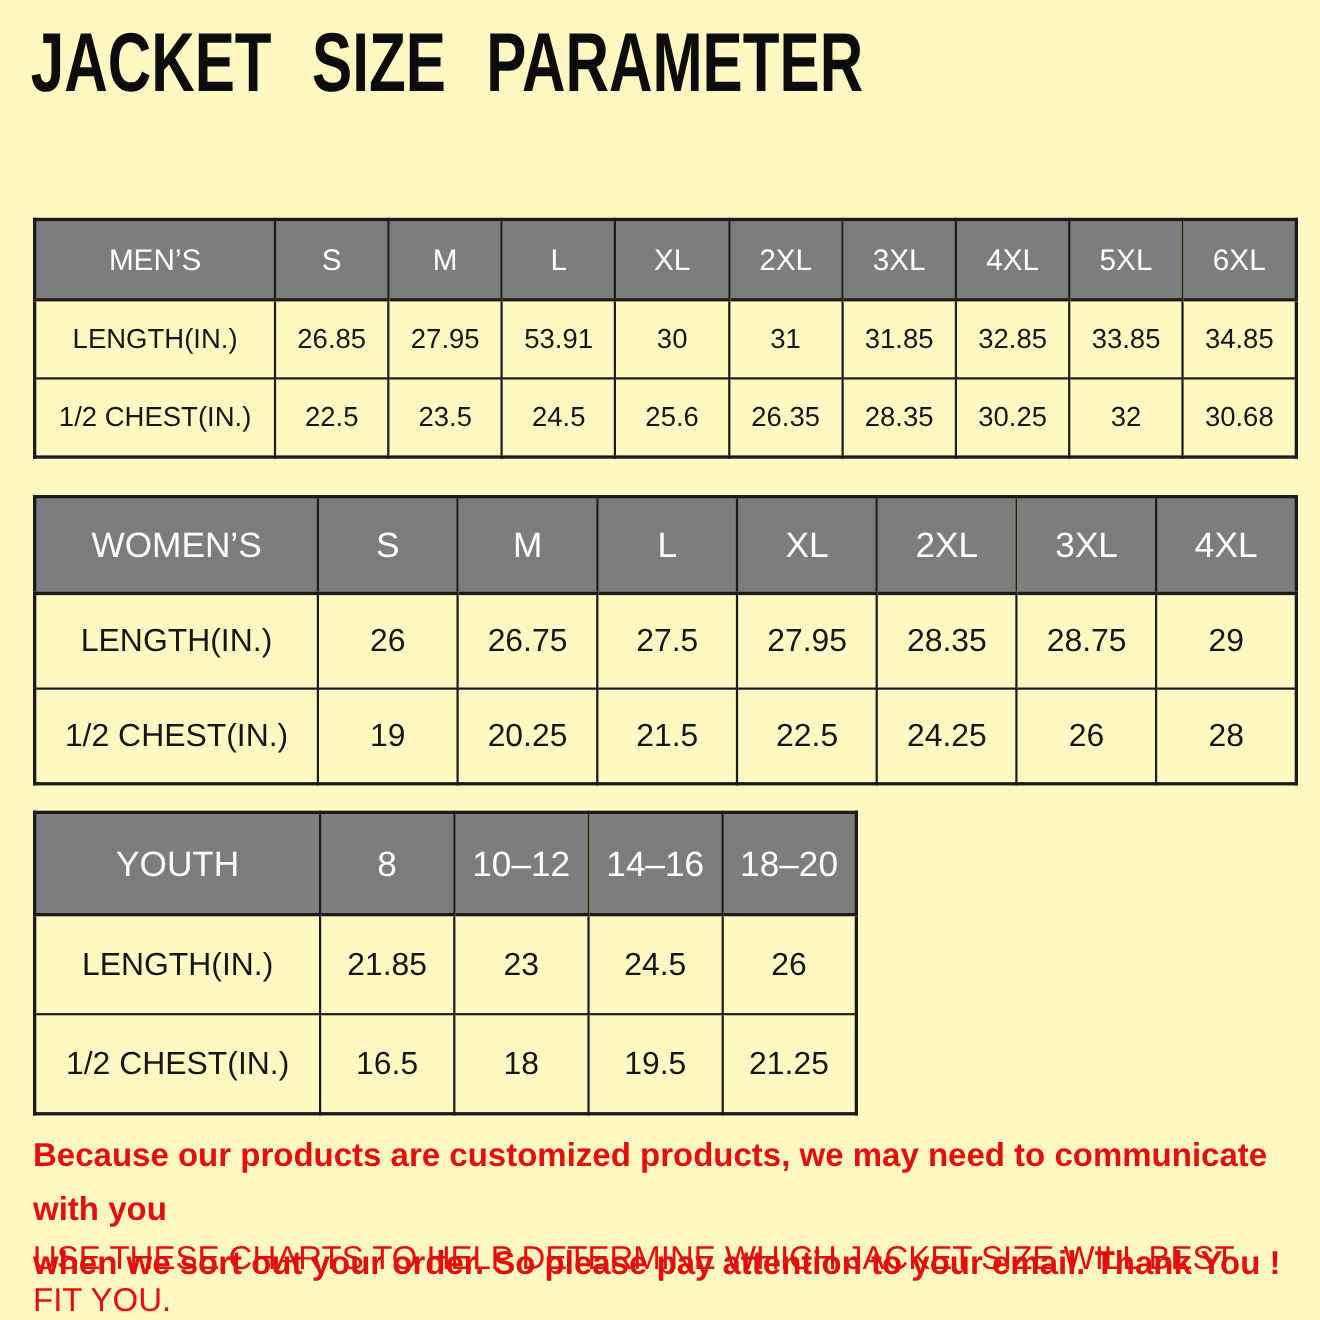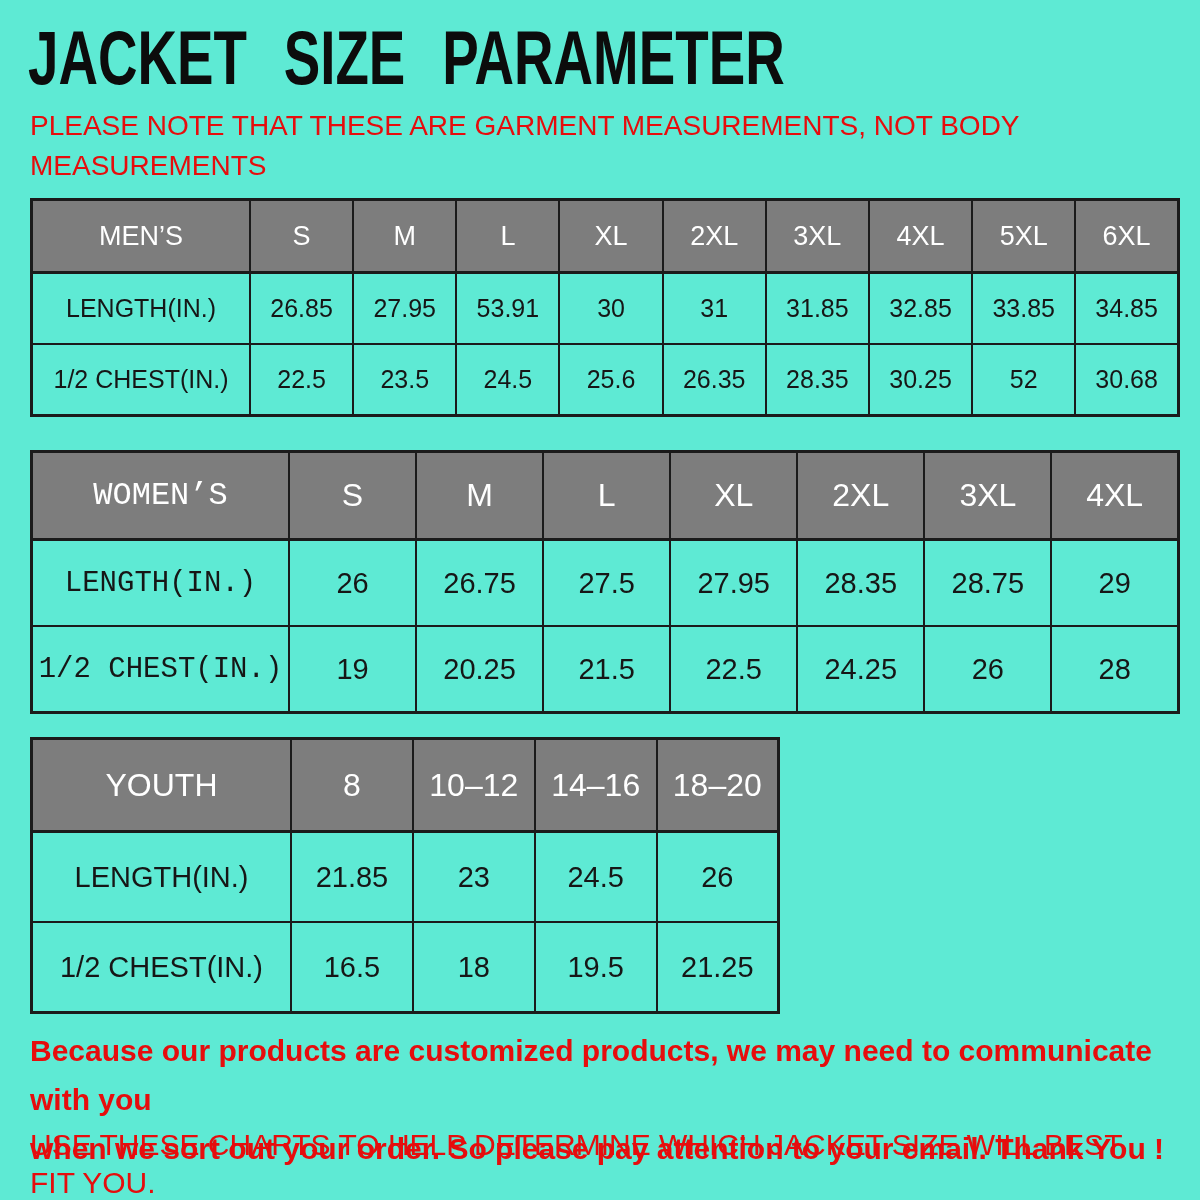--- a/index.html
+++ b/index.html
@@ -3,21 +3,21 @@
 <meta charset="utf-8">
 <style>
   :root{
     --red:#e60d0d;
     --gray:#7d7d7d;
     --border:#1b1b1b;
     --text:#161616;
   }
   html,body{margin:0;padding:0;background:#ffffff;}
   body{font-family:"Liberation Sans",sans-serif;color:var(--text);}
-  .canvas{position:relative;width:1200px;height:1200px;background:#5eead4;overflow:hidden;}
+  .canvas{position:relative;width:1200px;height:1200px;background:#fef9c3;overflow:hidden;}
 
   .title-wrap{position:absolute;left:28px;top:20px;}
   .title{
     font-size:76px;font-weight:700;color:#0c0c0c;white-space:nowrap;
     letter-spacing:0px;word-spacing:30px;
     transform:scaleX(0.72);transform-origin:0 0;line-height:1.0;
   }
   .note{
     position:absolute;left:30px;top:106px;color:var(--red);
     font-size:28px;line-height:40px;font-weight:400;
@@ -37,21 +37,21 @@
   thead th{background:var(--gray);color:#ffffff;border-bottom-width:3px;}
 
   .t-men{width:1150px;padding-left:22px;}
   .t-men thead th{height:70px;font-size:27px;}
   .t-men tbody th,.t-men tbody td{height:69px;font-size:25px;}
   .t-men .firstcol{width:216px;}
 
   .t-women{width:1150px;}
   .t-women thead th{height:85px;font-size:32px;}
   .t-women tbody th,.t-women tbody td{height:84px;font-size:29px;}
-  .t-women .firstcol{width:255px;font-family:Liberation Mono, monospace;}
+  .t-women .firstcol{width:255px;}
 
   .t-youth{width:750px;}
   .t-youth thead th{height:90px;font-size:32px;}
   .t-youth tbody th,.t-youth tbody td{height:88px;font-size:29px;}
   .t-youth .firstcol{width:257px;}
 
   .footer-para{
     position:absolute;left:30px;top:1026px;width:1140px;
     color:var(--red);font-size:30px;line-height:49px;font-weight:700;
   }
@@ -62,24 +62,20 @@
 </style>
 </head>
 <body>
 
 <div class="canvas">
 
   <div class="title-wrap">
     <div class="title">JACKET SIZE PARAMETER</div>
   </div>
 
-  <div class="note">
-    <div>PLEASE NOTE THAT THESE ARE GARMENT MEASUREMENTS, NOT BODY</div>
-    <div>MEASUREMENTS</div>
-  </div>
 
   <div id="men-table-host" class="tbl-host">
       <table class="t-men">
         <thead>
           <tr>
             <th class="firstcol">MEN’S</th>
             <th>S</th>
             <th>M</th>
             <th>L</th>
             <th>XL</th>
@@ -105,21 +101,21 @@
           </tr>
           <tr>
             <th class="firstcol">1/2 CHEST(IN.)</th>
             <td>22.5</td>
             <td>23.5</td>
             <td>24.5</td>
             <td>25.6</td>
             <td>26.35</td>
             <td>28.35</td>
             <td>30.25</td>
-            <td>52</td>
+            <td>32</td>
             <td>30.68</td>
           </tr>
         </tbody>
       </table>
     </div>
   <div id="women-table-host" class="tbl-host">
       <table class="t-women">
         <thead>
           <tr>
             <th class="firstcol">WOMEN’S</th>

